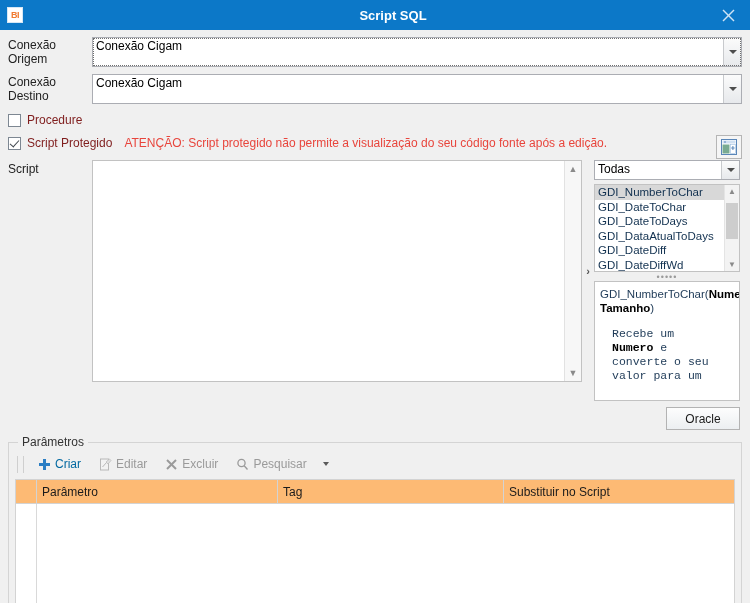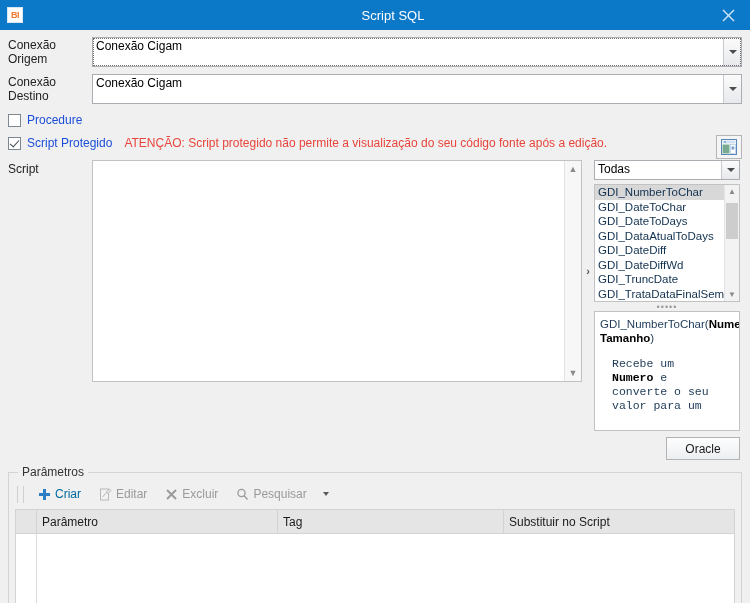--- a/index.html
+++ b/index.html
@@ -52,21 +52,21 @@
     line-height: 1;
     text-align: center;
   }
   .title-text {
     position: absolute;
     left: 16px;
     right: 0;
     text-align: center;
     color: #ffffff;
     font-size: 13px;
-    font-weight: normal;
+    font-weight: bold;
     pointer-events: none;
     padding-left: 20px;
   }
   .close-btn {
     position: absolute;
     right: 0;
     top: 0;
     width: 44px;
     height: 30px;
     display: flex;
@@ -159,21 +159,21 @@
     top: 0px;
     width: 4px;
     height: 8px;
     border: solid #41484f;
     border-width: 0 1.6px 1.6px 0;
     transform: rotate(42deg);
   }
   .chk-label {
     margin-left: 6px;
     font-size: 12px;
-    color: #1d4ed8;
+    color: #7f1d1d;
   }
   .warning-text {
     margin-left: 12px;
     color: #e8453c;
     font-size: 12px;
   }
   .icon-btn {
     position: absolute;
     right: 8px;
     top: 105px;
@@ -258,21 +258,21 @@
   }
   .filter-combo {
     height: 20px;
     display: flex;
     border: 1px solid #abadb3;
     background: #fff;
     box-sizing: border-box;
   }
   .func-list {
     margin-top: 4px;
-    height: 118px;
+    height: 88px;
     border: 1px solid #c2c2c2;
     background: #ffffff;
     box-sizing: border-box;
     display: flex;
     overflow: hidden;
   }
   .func-items {
     flex: 1 1 auto;
     overflow: hidden;
   }
@@ -420,21 +420,21 @@
   }
 
   table.grid {
     width: 100%;
     border-collapse: collapse;
     margin-top: 3px;
     background: #ffffff;
     table-layout: fixed;
   }
   table.grid th {
-    background: #e5e5e5;
+    background: #fdba74;
     border: 1px solid #d3d3d3;
     font-weight: normal;
     font-size: 12px;
     text-align: left;
     padding: 3px 5px;
     color: #1b1b1b;
     height: 17px;
   }
   table.grid th.rowsel { width: 20px; padding: 0; }
   .grid-body {

